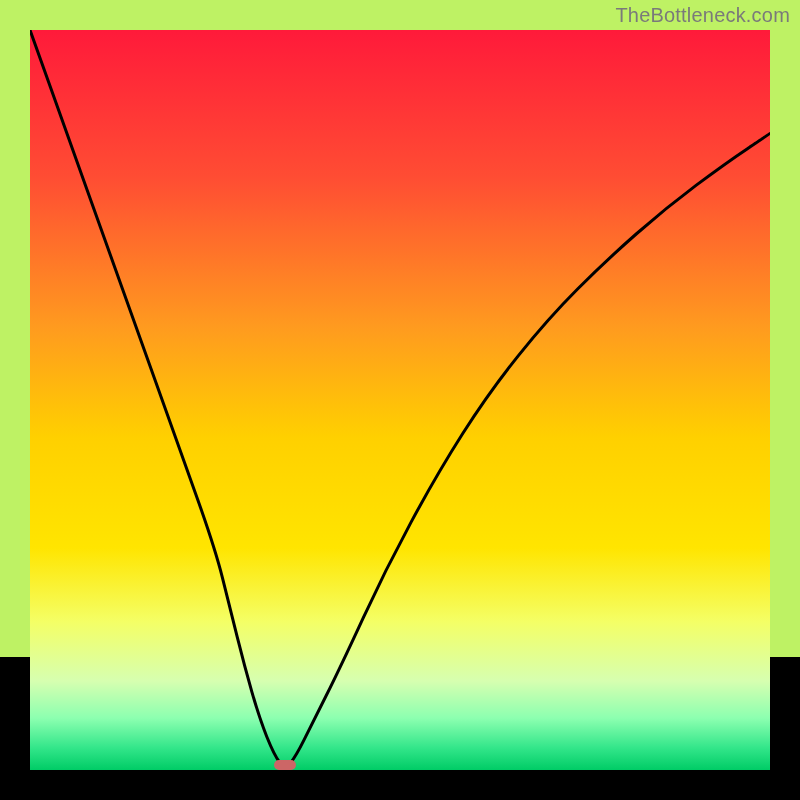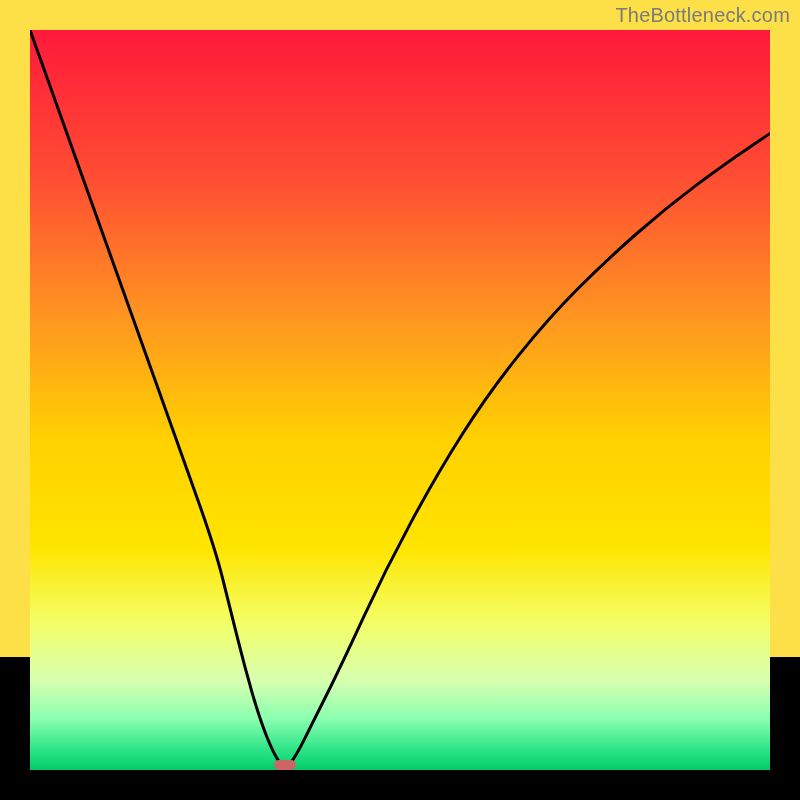--- a/index.html
+++ b/index.html
@@ -1,21 +1,21 @@
 <!DOCTYPE html>
 <html><head>
 <meta charset="utf-8">
 <style>
   * { margin: 0; padding: 0; box-sizing: border-box; }
   html, body { width: 800px; height: 800px; overflow: hidden; background: #000; }
   .frame {
     position: relative;
     width: 800px;
     height: 657px;
-    background: #fde047;
+    background: #bef264;
   }
   .plot {
     position: absolute;
     left: 30px;
     top: 30px;
     width: 740px;
     height: 740px;
     overflow: hidden;
   }
   .gradient {

